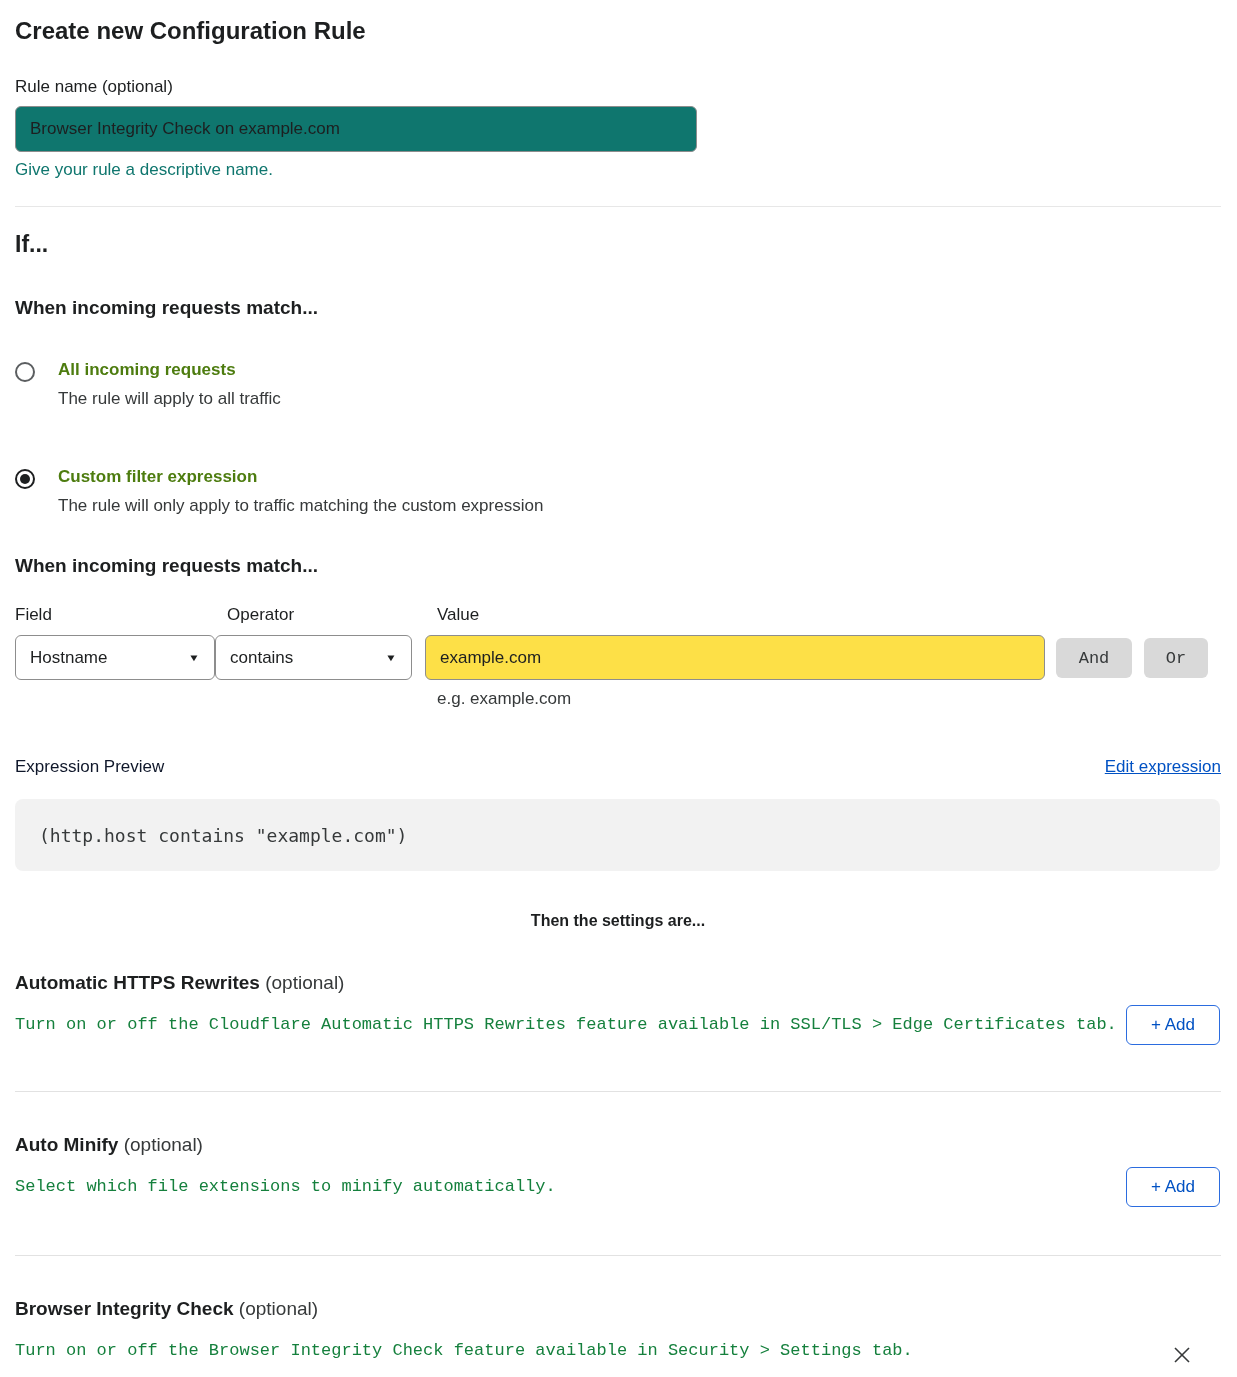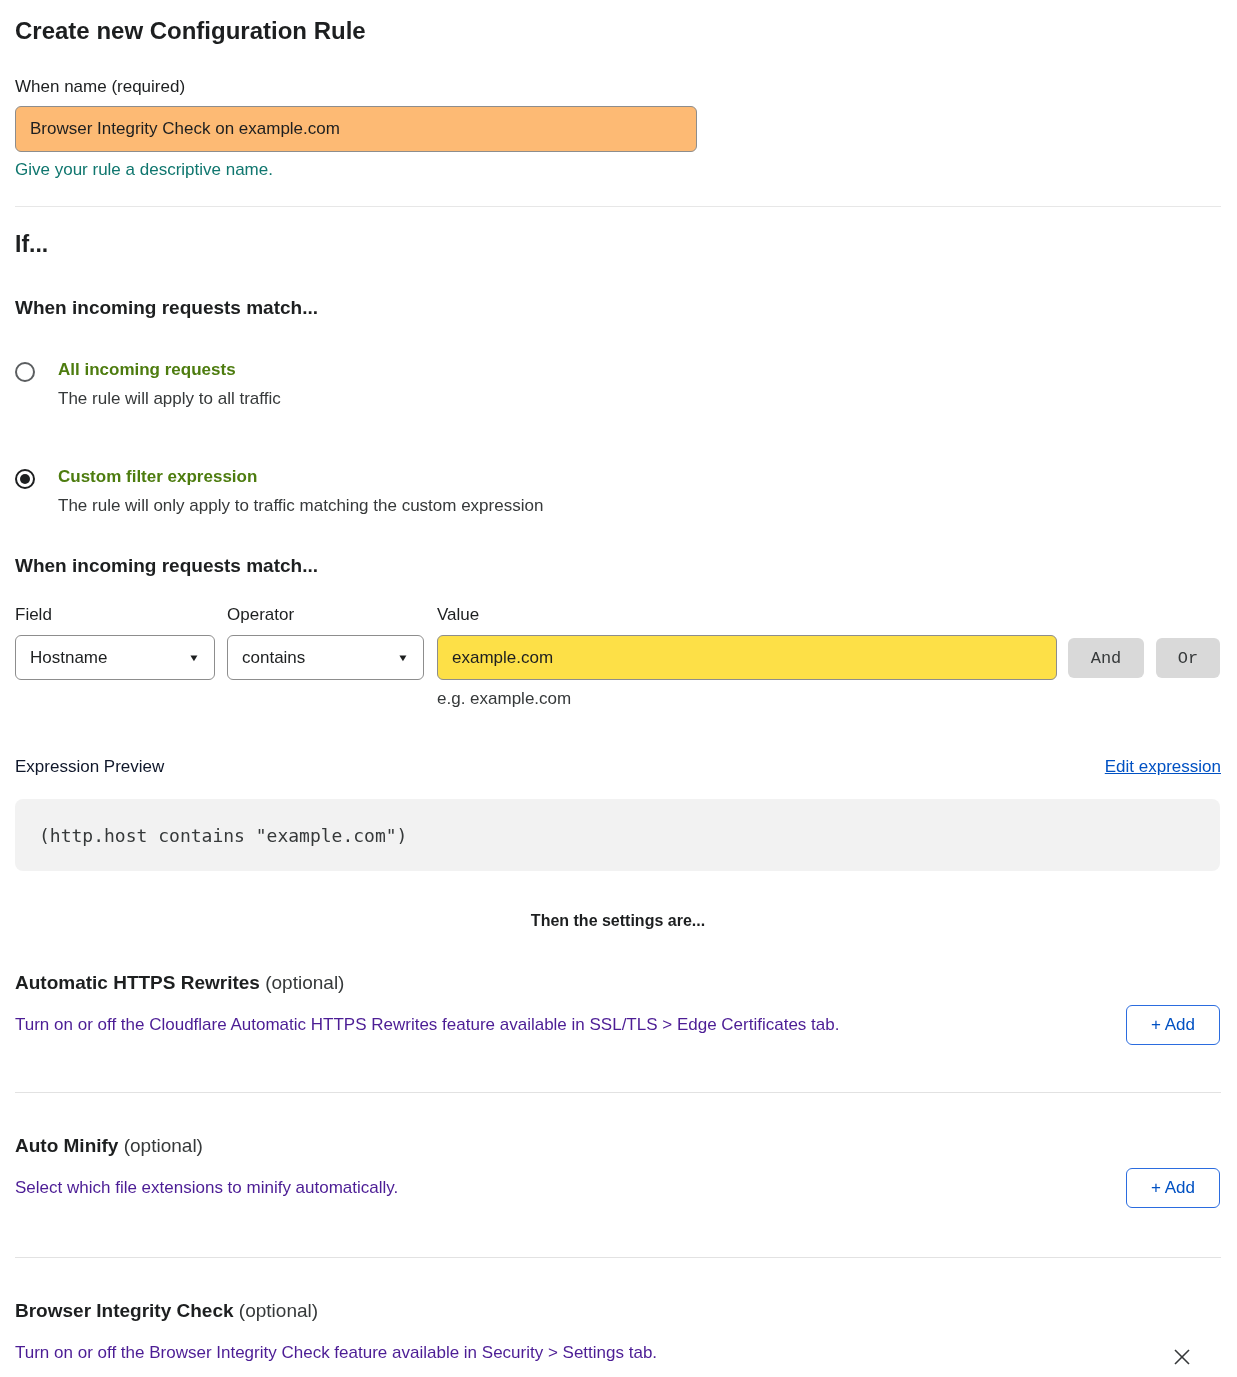--- a/index.html
+++ b/index.html
@@ -15,21 +15,21 @@
 
   h1.page-title { font-size: 24px; font-weight: 700; color: #1d1f20; margin-top: 3px; }
 
   .field-label { font-size: 17px; color: #1d1f20; margin-top: 32px; margin-bottom: 9px; }
 
   .rule-name-input {
     width: 682px; height: 46px;
     border: 1px solid #8d8d8d; border-radius: 6px;
     font-family: "Liberation Sans", sans-serif;
     font-size: 17px; color: #1d1f20;
-    padding: 0 14px; background: #fdba74; outline: none;
+    padding: 0 14px; background: #0f766e; outline: none;
   }
   .help-text { font-size: 17px; color: #0f766e; margin-top: 8px; }
 
   .divider { border: none; border-top: 1px solid #e7e7e7; margin-top: 26px; }
 
   h2.if-heading { font-size: 23px; font-weight: 700; margin-top: 24px; }
   h3.match-heading { font-size: 19px; font-weight: 700; margin-top: 39px; }
 
   .radio-option { display: flex; margin-top: 41px; }
   .radio-option.second { margin-top: 58px; }
@@ -52,21 +52,21 @@
   .lbl-field { width: 212px; }
   .lbl-operator { width: 210px; }
 
   .builder-row { display: flex; margin-top: 10px; align-items: flex-start; }
   .select-box {
     height: 45px; border: 1px solid #8d8d8d; border-radius: 6px;
     background: #fff; display: flex; align-items: center;
     padding: 0 14px; font-size: 17px; color: #1d1f20; cursor: pointer;
     justify-content: space-between;
   }
-  .select-field { width: 200px; margin-right: 12px; }
+  .select-field { width: 200px; }
   .select-operator { width: 197px; margin-right: 13px; }
   .caret { font-size: 12px; color: #1d1f20; transform: scaleY(0.8); }
   .value-input {
     width: 620px; height: 45px;
     border: 1px solid #8d8d8d; border-radius: 6px;
     background: #fde047;
     font-family: "Liberation Sans", sans-serif;
     font-size: 17px; color: #1d1f20; padding: 0 14px; outline: none;
   }
   .andor-btn {
@@ -89,21 +89,21 @@
     font-family: "DejaVu Sans Mono", "Liberation Mono", monospace;
     font-size: 18px; color: #36393a;
   }
 
   h3.settings-heading { font-size: 16px; font-weight: 700; margin-top: 41px; text-align: center; }
 
   .setting-row { position: relative; }
   .setting-title-line { font-size: 19px; margin-top: 42px; }
   .setting-title { font-weight: 700; color: #1d1f20; }
   .setting-optional { font-weight: 400; color: #36393a; }
-  .setting-desc { font-size: 17px; color: #4c1d95; margin-top: 21px; }
+  .setting-desc { font-size: 17px; color: #15803d; margin-top: 21px; font-family: Liberation Mono, monospace; }
   .add-btn {
     position: absolute; right: 1px; top: 33px;
     width: 94px; height: 40px;
     background: #fff; border: 1px solid #2b6cdf; border-radius: 6px;
     color: #0051c3; font-size: 17px;
     font-family: "Liberation Sans", sans-serif; cursor: pointer;
   }
   .divider-settings { border: none; border-top: 1px solid #e2e2e2; margin-top: 57px; }
   .divider-settings-2 { border: none; border-top: 1px solid #e2e2e2; margin-top: 59px; }
 
@@ -113,21 +113,21 @@
   }
   .close-icon svg { display: block; }
 </style>
 </head>
 <body>
 
 <div class="page">
 
   <h1 class="page-title">Create new Configuration Rule</h1>
 
-  <div class="field-label">When name (required)</div>
+  <div class="field-label">Rule name (optional)</div>
   <input class="rule-name-input" type="text" value="Browser Integrity Check on example.com" style="">
   <div class="help-text">Give your rule a descriptive name.</div>
 
   <hr class="divider">
 
   <h2 class="if-heading">If...</h2>
   <h3 class="match-heading">When incoming requests match...</h3>
 
   <div class="radio-option">
     <span class="radio-circle"></span>

